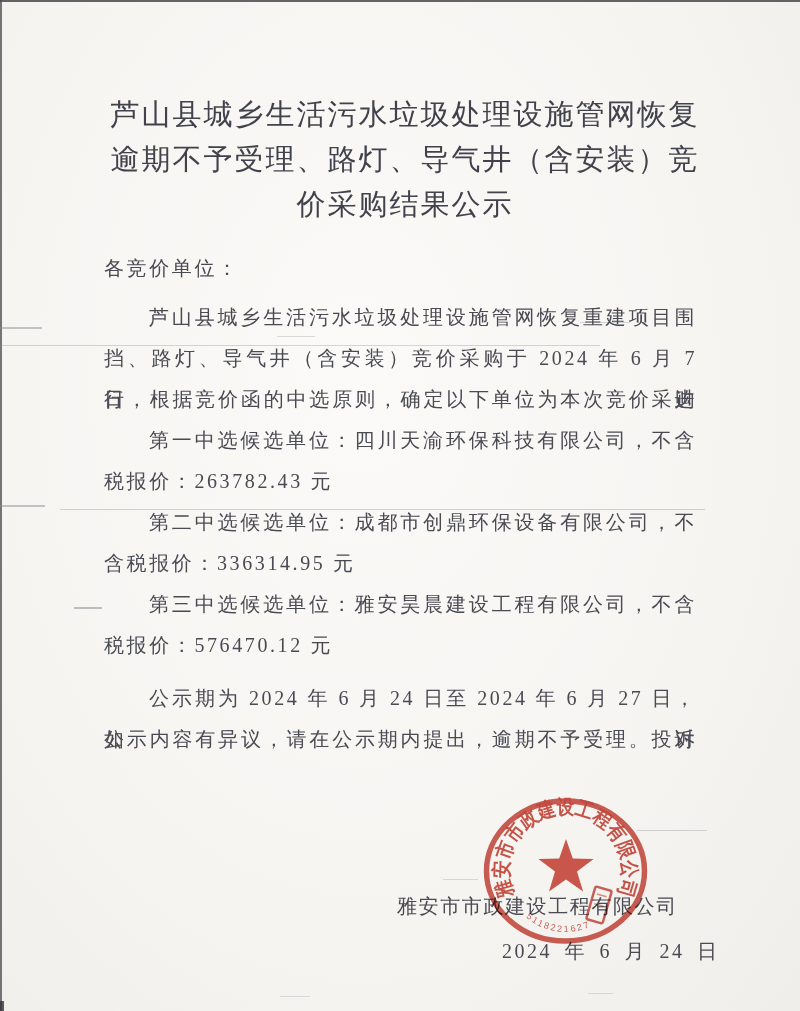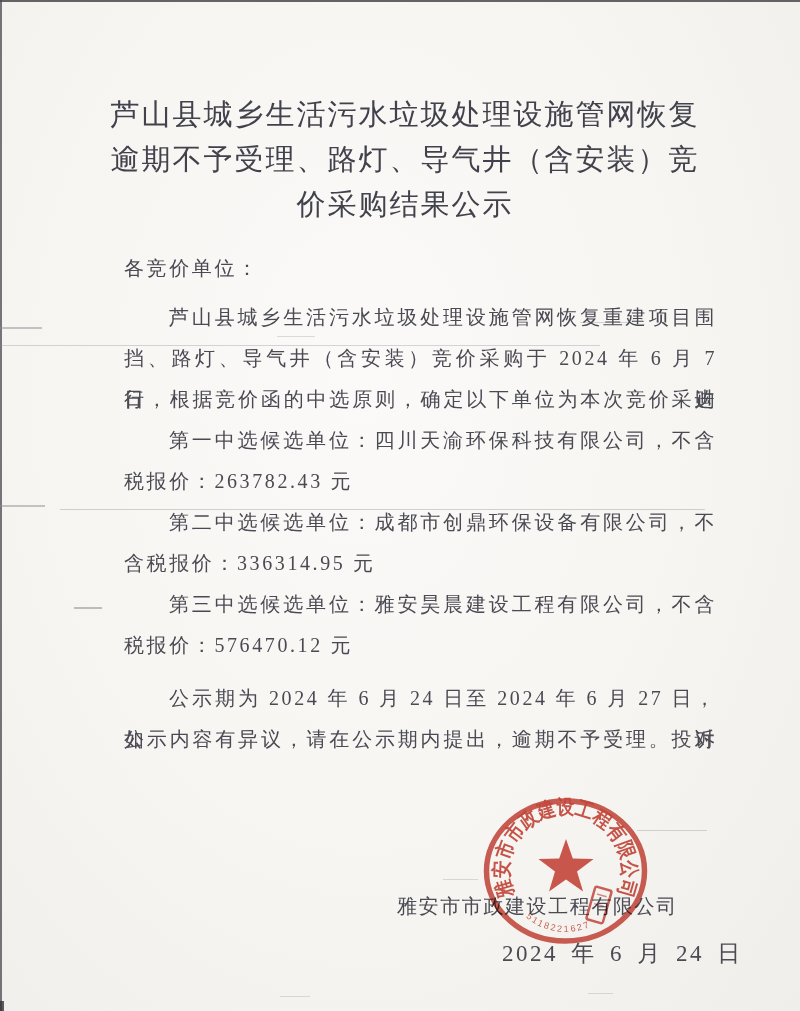--- a/index.html
+++ b/index.html
@@ -11,30 +11,30 @@
   
   .edge-top{position:absolute;left:0;top:0;width:800px;height:2px;background:#3f3f42;opacity:.8;}
   .edge-left{position:absolute;left:0;top:0;width:2px;height:1011px;background:#4a4a4d;opacity:.75;}
   .edge-bl{position:absolute;left:0;top:1001px;width:4px;height:10px;background:#35353a;opacity:.8;}
   .art{position:absolute;background:#8d8d94;}
   
   .title{position:absolute;top:92px;left:85px;width:640px;text-align:center;
          font-family:"Liberation Sans", sans-serif;font-weight:normal;
          font-size:29px;line-height:45px;letter-spacing:2px;color:#42424c;}
   
-  .body-lines{position:absolute;top:248px;left:124px;width:593px;
+  .body-lines{position:absolute;top:248px;left:104px;width:593px;
               font-size:20px;line-height:41px;letter-spacing:2.6px;}
   .line{height:41px;}
   .line.justify{text-align:justify;text-align-last:justify;text-justify:inter-character;}
   .line.indent{text-indent:45px;}
   .line.gap{margin-top:12px;}
   .salutation{margin-bottom:8px;}
   .signature{position:absolute;top:893px;left:397px;font-size:20px;
              letter-spacing:1.6px;color:#4a4a53;}
-  .doc-date{position:absolute;top:938px;left:502px;font-size:23px;
+  .doc-date{position:absolute;top:938px;left:502px;font-size:20px;
             letter-spacing:2.5px;word-spacing:5px;color:#4a4a53;}
   
   .seal{position:absolute;left:470px;top:788px;mix-blend-mode:multiply;opacity:.93;}
 </style>
 </head>
 <body>
 
 <div class="page">
 
   <div class="edge-top"></div>

